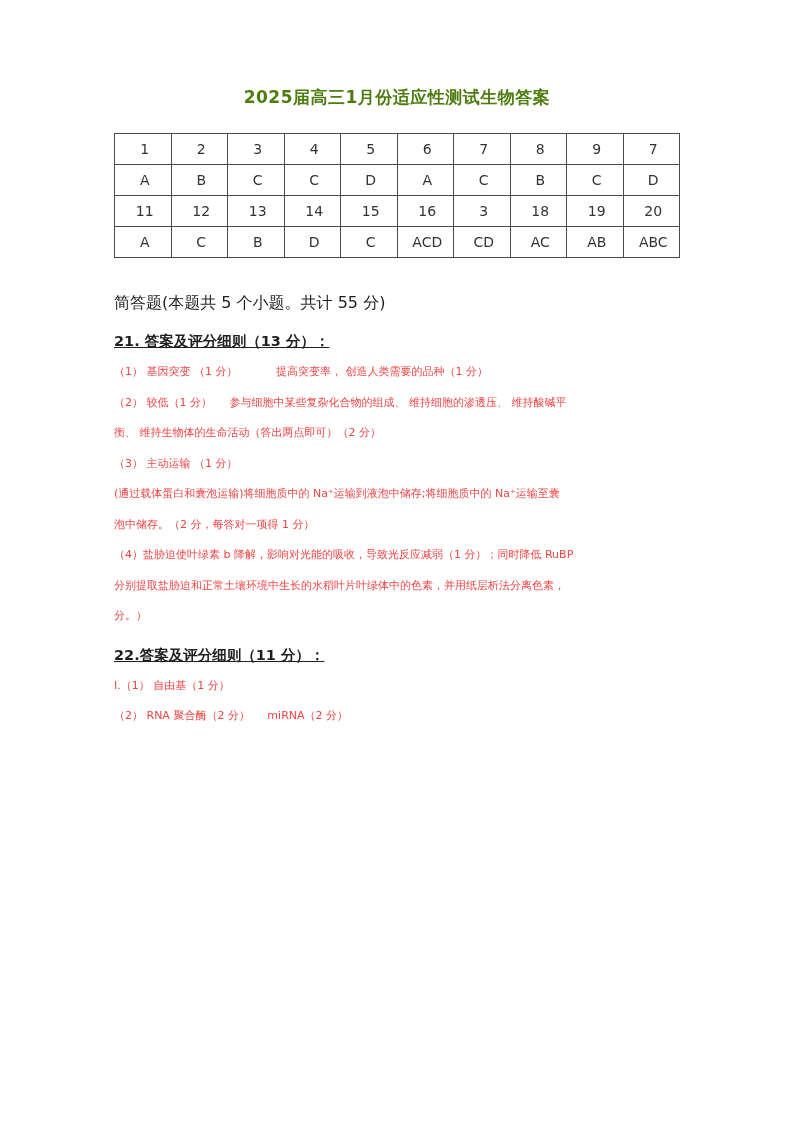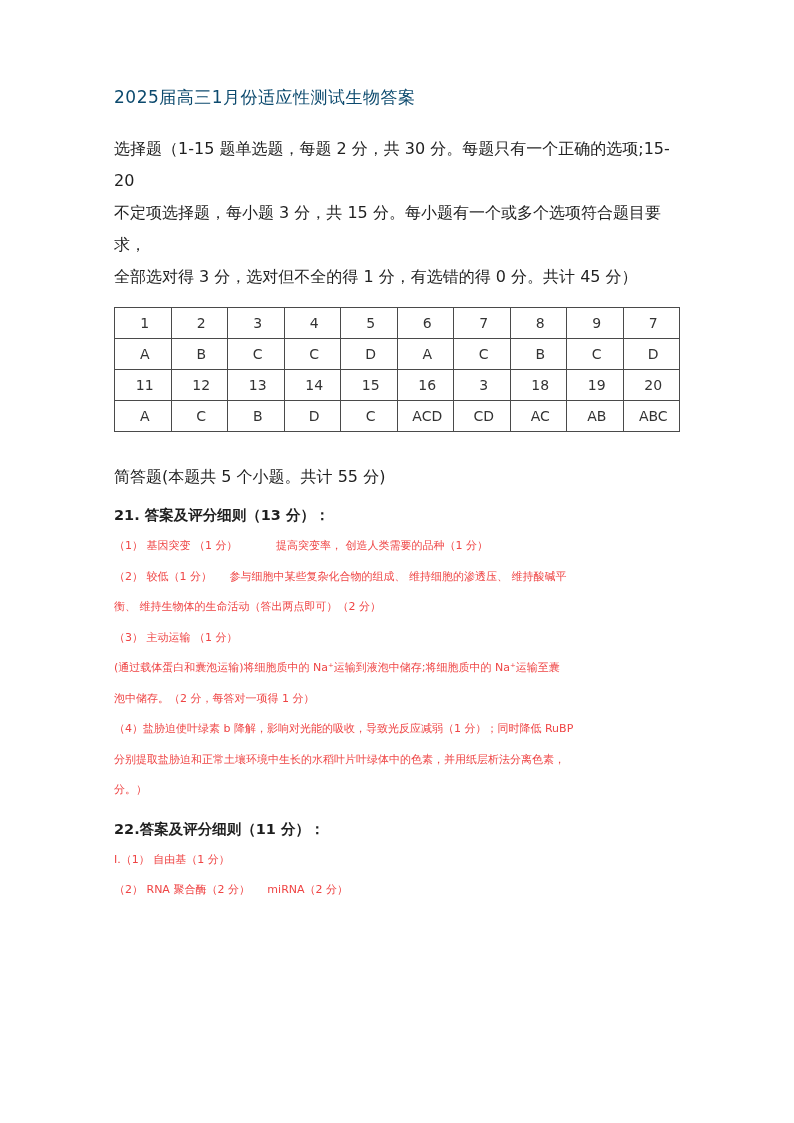--- a/index.html
+++ b/index.html
@@ -11,23 +11,24 @@
   .page {
     position: relative;
     width: 794px;
     height: 1123px;
     margin: 0 auto;
     background: #ffffff;
     padding: 86px 114px 30px 114px;
     overflow: hidden;
   }
   .title {
+    text-align: center;
     font-size: 17px;
-    font-weight: normal;
-    color: #0c4a6e;
+    font-weight: bold;
+    color: #4d7c0f;
     margin-bottom: 24px;
     letter-spacing: 0.5px;
   }
   .intro-line {
     font-size: 16px;
     line-height: 32px;
     color: #1f1f1f;
     white-space: pre-wrap;
   }
   table.answers {
@@ -52,40 +53,36 @@
     margin-top: 30px;
     line-height: 30px;
   }
   .q-header {
     font-weight: bold;
     font-size: 14.5px;
     color: #1f1f1f;
     margin-top: 8px;
     line-height: 31px;
     white-space: pre-wrap;
+    text-decoration: underline;
   }
   .line {
     font-size: 11px;
     line-height: 30.5px;
     color: #ef4444;
     white-space: pre-wrap;
   }
 </style>
 </head>
 <body>
 
 <div class="page">
 
   <div class="title">2025届高三1月份适应性测试生物答案</div>
 
-  <div>
-    <div class="intro-line">选择题（1-15 题单选题，每题 2 分，共 30 分。每题只有一个正确的选项;15-20</div>
-    <div class="intro-line">不定项选择题，每小题 3 分，共 15 分。每小题有一个或多个选项符合题目要求，</div>
-    <div class="intro-line">全部选对得 3 分，选对但不全的得 1 分，有选错的得 0 分。共计 45 分）</div>
-  </div>
 
   <table class="answers">
     <tbody>
       <tr>
         <td>1</td>
         <td>2</td>
         <td>3</td>
         <td>4</td>
         <td>5</td>
         <td>6</td>

